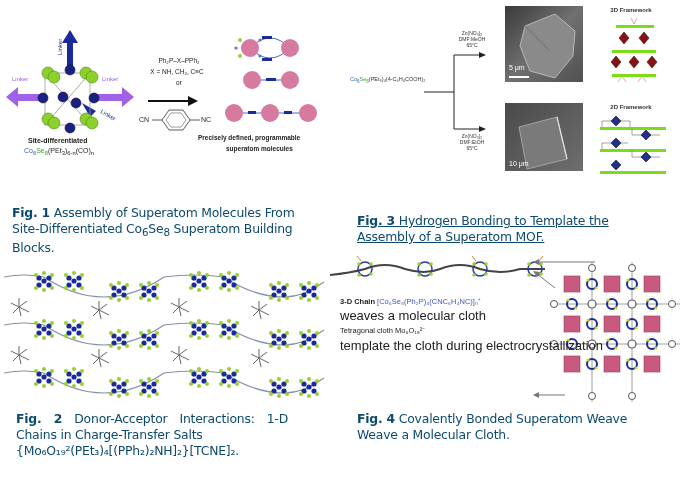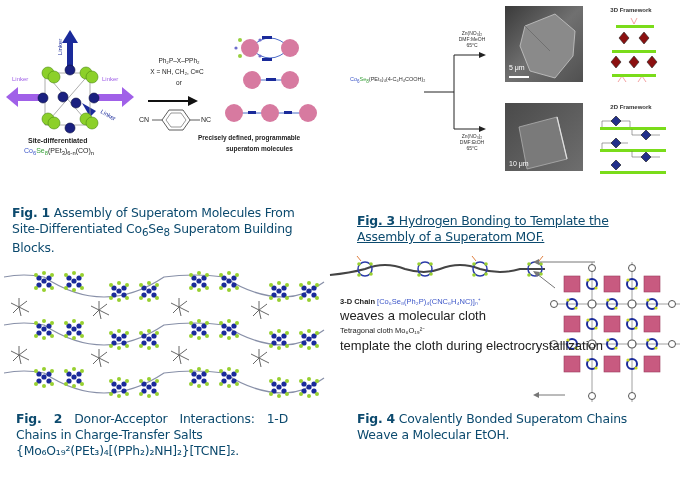--- a/index.html
+++ b/index.html
@@ -704,14 +704,14 @@
 </div>
 <div class="abs small" style="left:340px;top:308px;font-size:13px;">weaves a molecular cloth</div>
 <div class="abs small" style="left:340px;top:325px;font-size:7.5px;">Tetragonal cloth Mo₆O₁₉²⁻</div>
 <div class="abs small" style="left:340px;top:338px;font-size:13px;white-space:nowrap;">template the cloth during electrocrystallization</div>
 
 <div class="abs caption justify" style="left:16px;top:411px;width:272px;">
   <b>Fig. 2</b><span> Donor-Acceptor Interactions: 1-D Chains in Charge-Transfer Salts</span>
   <div>{Mo₆O₁₉²(PEt₃)₄[(PPh₂)₂NH]₂}[TCNE]₂.</div>
 </div>
 <div class="abs caption" style="left:357px;top:411px;width:300px;">
-  <b>Fig. 4</b><span> Covalently Bonded Superatom Chains Weave a Molecular EtOH.</span>
+  <b>Fig. 4</b><span> Covalently Bonded Superatom Weave Weave a Molecular Cloth.</span>
 </div>
 
 </body></html>

